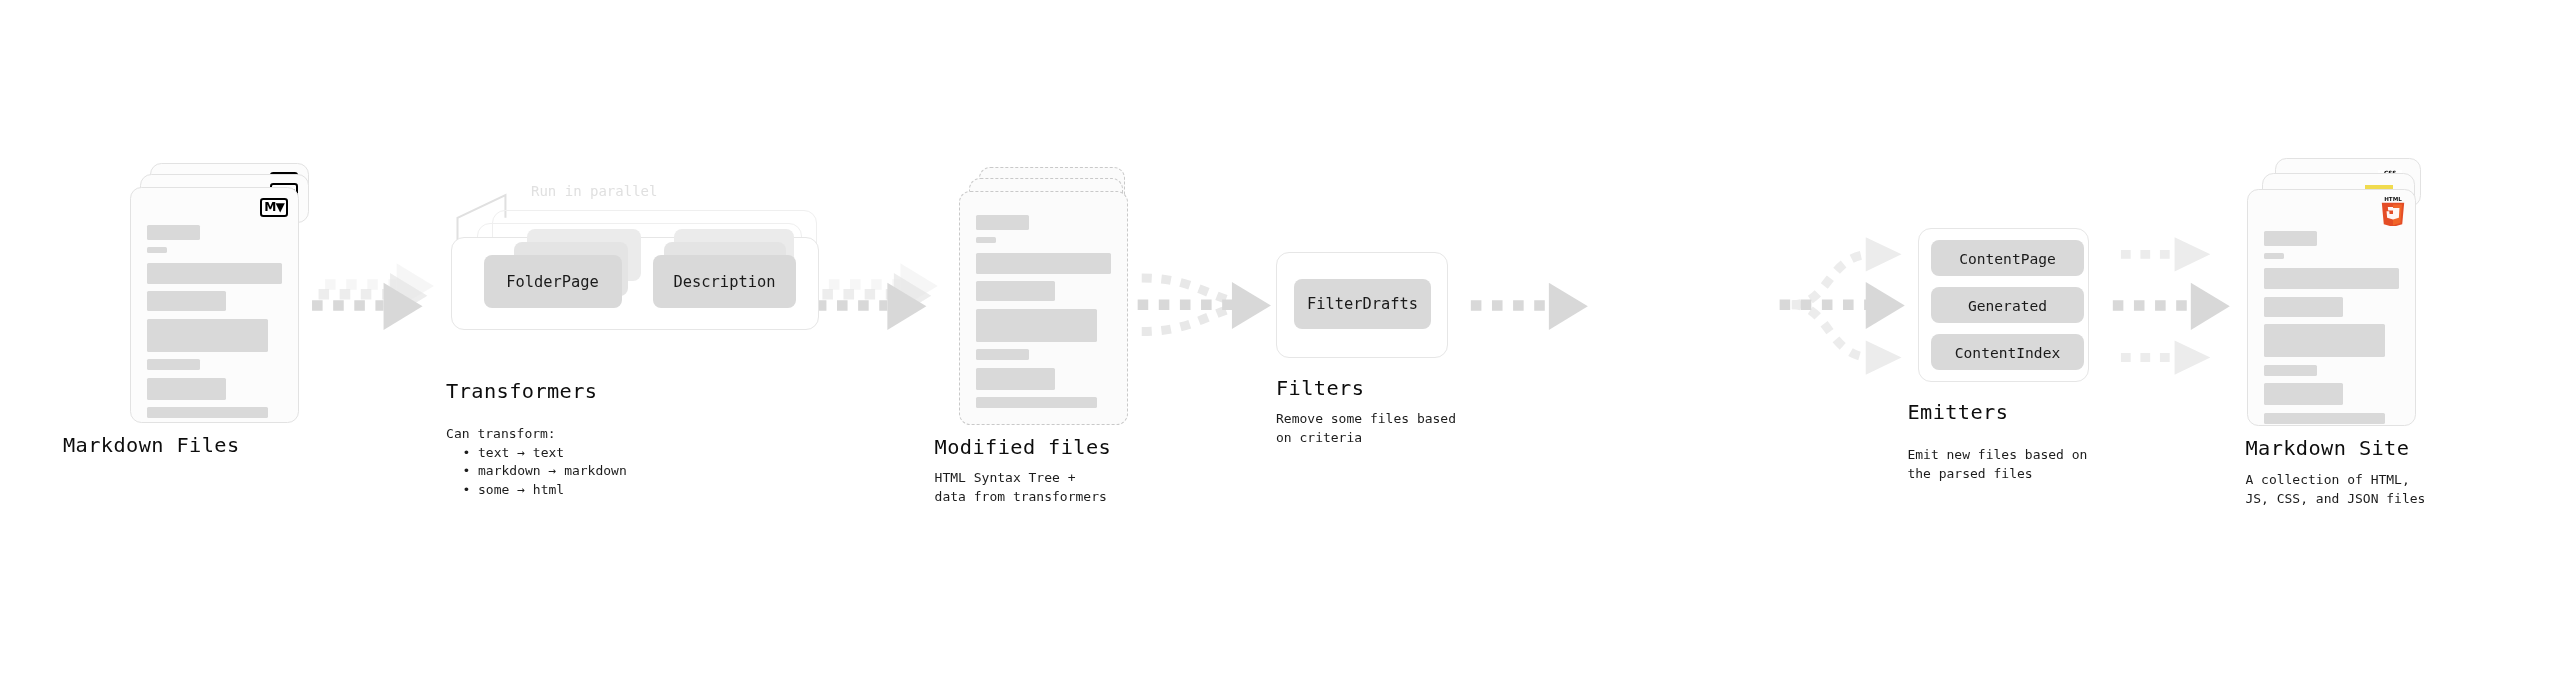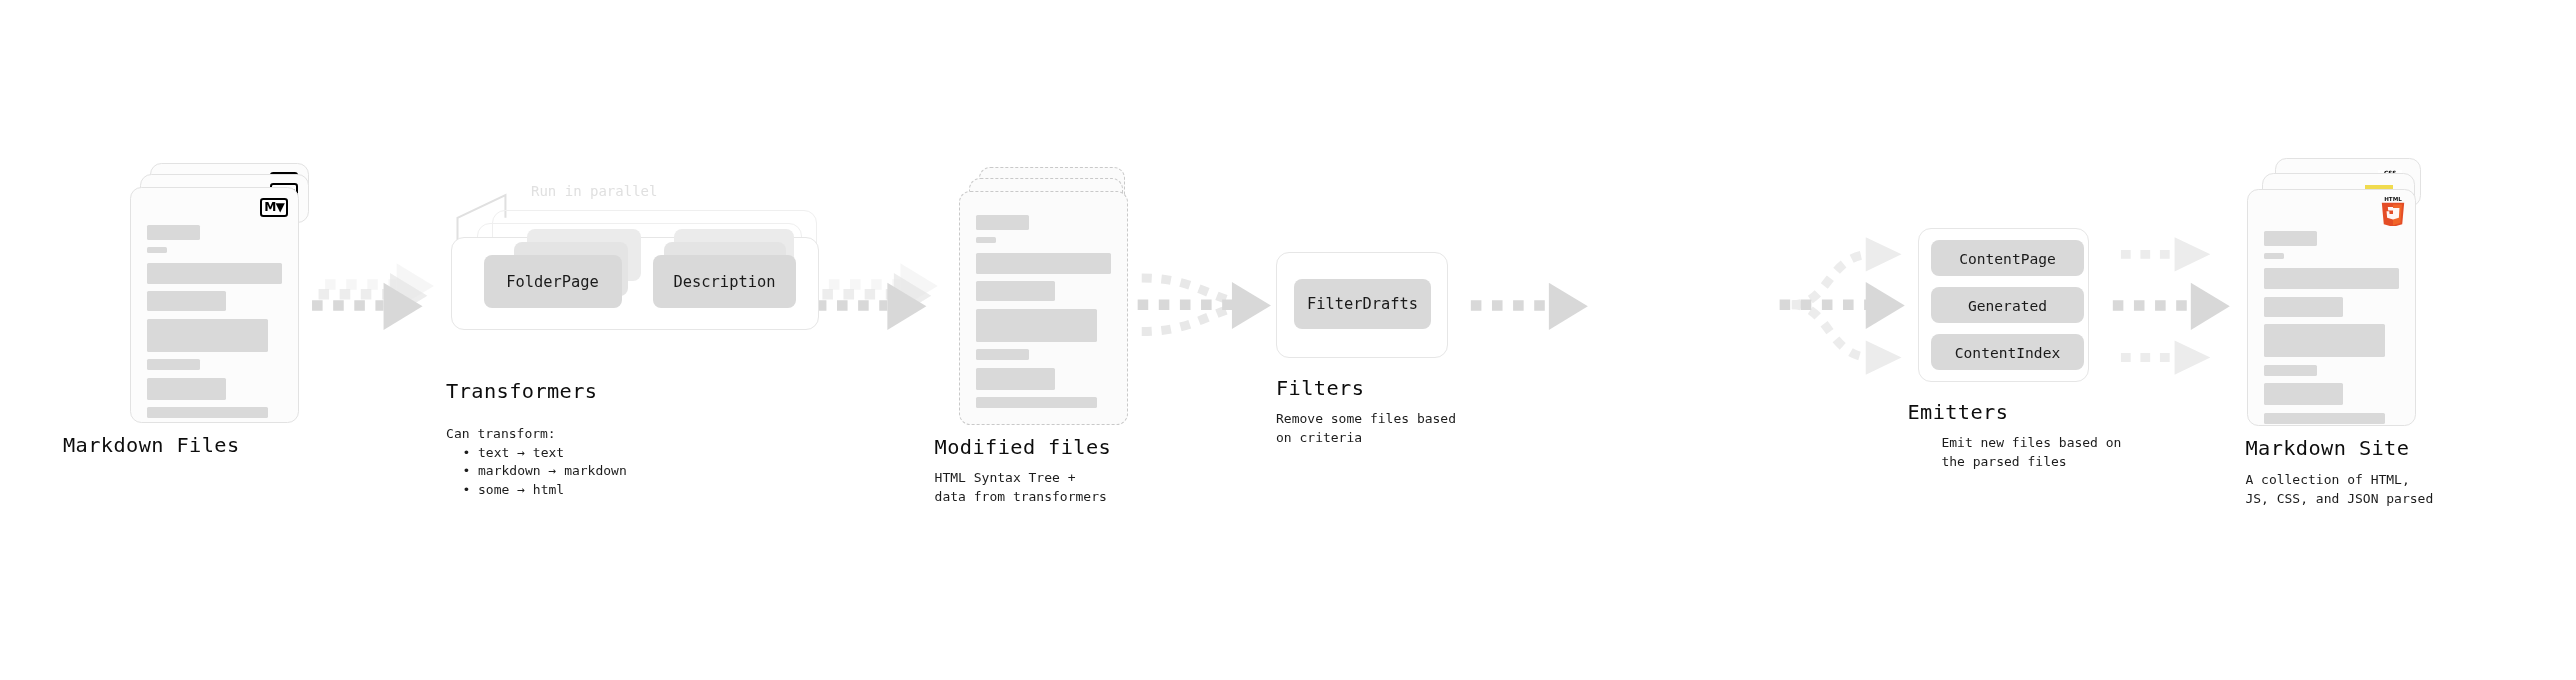--- a/index.html
+++ b/index.html
@@ -333,21 +333,21 @@
     <div class="chip" style="left:13px; top:12.2px; width:153px; height:36px; font-size:14.6px;">
       <span>ContentPage</span>
     </div>
     <div class="chip" style="left:13px; top:59px; width:153px; height:36px; font-size:14.6px;">
       <span>Generated</span>
     </div>
     <div class="chip" style="left:13px; top:106px; width:153px; height:36px; font-size:14.6px;">
       <span>ContentIndex</span>
     </div>
     <div class="title" style="left:-10.6px; top:172px;">Emitters</div>
-    <div class="sub" style="left:-10.6px; top:206px;margin-left:34px;">Emit new files based on
+    <div class="sub" style="left:-10.6px; top:218px;">Emit new files based on
 the parsed files</div>
   </div>
 
   <div class="node" style="left:2247px; top:158px;">
     <div class="doc-stack" style="width:203px; height:268px;">
 
       <div class="doc" style="left:28.4px; top:0px; width:146px; height:49px;">
         <div class="badge" style="top:10.6px; right:18px;">
           <div class="css-badge">
             <div class="css-text">CSS</div>
@@ -379,17 +379,17 @@
           <div class="bar" style="width:79px; height:20.3px;"></div>
           <div class="bar" style="width:121px; height:33px;"></div>
           <div class="bar" style="width:53px; height:11.4px;"></div>
           <div class="bar" style="width:79px; height:22px;"></div>
           <div class="bar" style="width:121px; height:11.4px;"></div>
         </div>
       </div>
     </div>
     <div class="title" style="left:-1.6px; top:278px;">Markdown Site</div>
     <div class="sub" style="left:-1.6px; top:313px;">A collection of HTML,
-JS, CSS, and JSON parsed</div>
+JS, CSS, and JSON files</div>
   </div>
 
 </div>
 
 
 </body></html>

